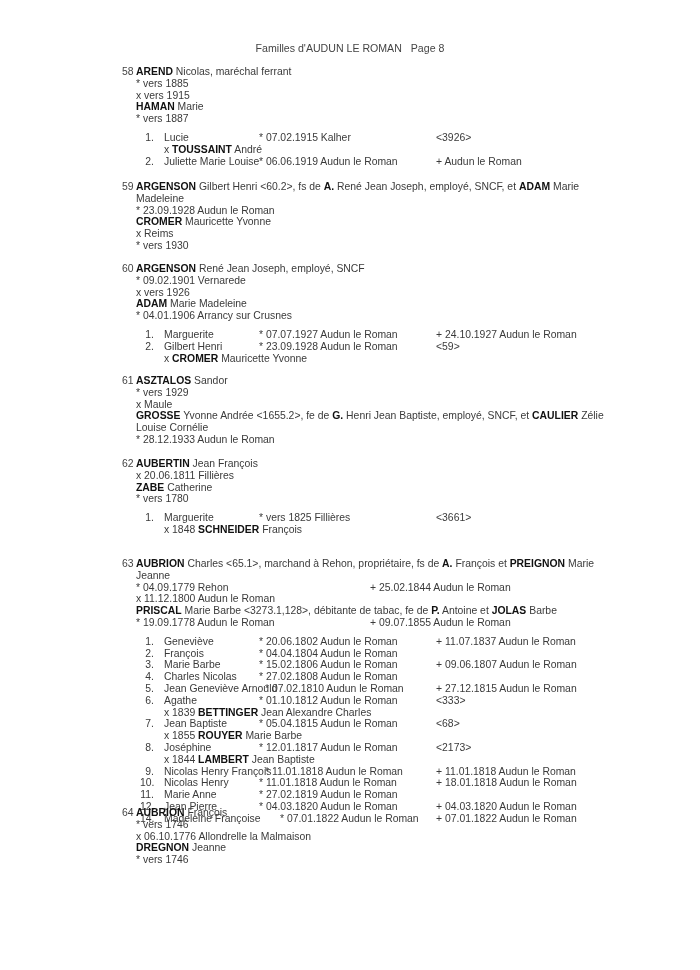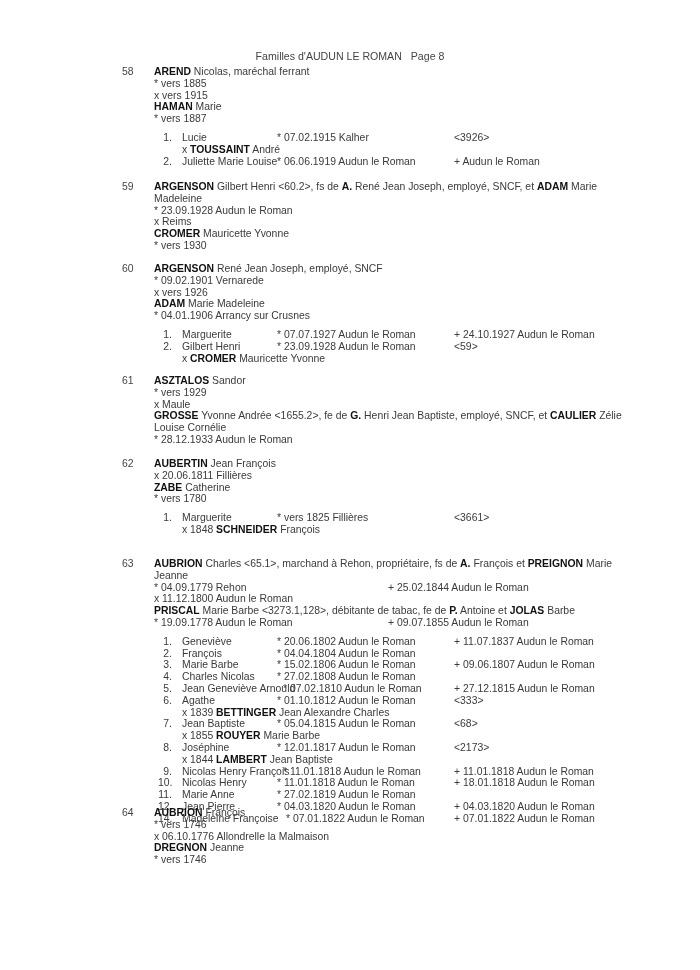--- a/index.html
+++ b/index.html
@@ -1,27 +1,27 @@
 <!DOCTYPE html>
 <html><head>
 <meta charset="utf-8">
 <style>
   html, body { margin: 0; padding: 0; background: #ffffff; }
   body {
     width: 700px; height: 970px; position: relative; overflow: hidden;
     font-family: "Liberation Sans", sans-serif; font-size: 10.4px; color: #3a3a3a;
   }
   .page-header {
-    position: absolute; top: 50px; left: 0; width: 700px; text-align: center;
+    position: absolute; top: 42px; left: 0; width: 700px; text-align: center;
     font-size: 10.6px; color: #444;
   }
   .page-header .pg { margin-left: 6px; }
   .entry { position: absolute; left: 122px; width: 500px; }
   .entry-num { position: absolute; left: 0; top: 0; color: #444; }
-  .entry-body { margin-left: 32px; }
+  .entry-body { margin-left: 14px; }
   .line { height: 11.8px; line-height: 11.8px; white-space: nowrap; position: relative; }
   .wrap { white-space: normal; height: auto; }
   .b { font-weight: bold; color: #111; }
   .deathcol { position: absolute; left: 234px; top: 0; }
   .children { margin-top: 7px; margin-left: 4px; }
   .child { position: relative; height: 11.8px; line-height: 11.8px; white-space: nowrap; }
   .cnum { position: absolute; left: 0; width: 14px; text-align: right; }
   .cname { position: absolute; left: 24px; }
   .cbirth { position: absolute; left: 119px; }
   .cdeath { position: absolute; left: 296px; }
@@ -60,22 +60,22 @@
             <span class="cdeath">+ Audun le Roman</span>
           </div>
         </div>
       </div>
     </div>
     <div class="entry" style="top: 181px;">
       <span class="entry-num">59</span>
       <div class="entry-body">
         <div class="line wrap"><span class="b">ARGENSON</span><span> Gilbert Henri &lt;60.2&gt;, fs de </span><span class="b">A.</span><span> René Jean Joseph, employé, SNCF, et </span><span class="b">ADAM</span><span> Marie Madeleine</span></div>
         <div class="line">* 23.09.1928 Audun le Roman</div>
+        <div class="line"><span class="b">CROMER</span><span> Mauricette Yvonne</span></div>
         <div class="line"> x  Reims</div>
-        <div class="line"><span class="b">CROMER</span><span> Mauricette Yvonne</span></div>
         <div class="line">* vers 1930</div>
       </div>
     </div>
     <div class="entry" style="top: 263px;">
       <span class="entry-num">60</span>
       <div class="entry-body">
         <div class="line"><span class="b">ARGENSON</span><span> René Jean Joseph, employé, SNCF</span></div>
         <div class="line">* 09.02.1901 Vernarede</div>
         <div class="line">x  vers 1926</div>
         <div class="line"><span class="b">ADAM</span><span> Marie Madeleine</span></div>
@@ -205,21 +205,21 @@
           </div>
           <div class="child">
             <span class="cnum">12.</span>
             <span class="cname">Jean Pierre</span>
             <span class="cbirth">* 04.03.1820 Audun le Roman</span>
             <span class="cdeath">+ 04.03.1820 Audun le Roman</span>
           </div>
           <div class="child">
             <span class="cnum">14.</span>
             <span class="cname">Madeleine Françoise</span>
-            <span class="cbirth" style="left: 128px;">* 07.01.1822 Audun le Roman</span>
+            <span class="cbirth" style="left: 140px;">* 07.01.1822 Audun le Roman</span>
             <span class="cdeath">+ 07.01.1822 Audun le Roman</span>
           </div>
         </div>
       </div>
     </div>
     <div class="entry" style="top: 807px;">
       <span class="entry-num">64</span>
       <div class="entry-body">
         <div class="line"><span class="b">AUBRION</span><span> François</span></div>
         <div class="line">* vers 1746</div>

